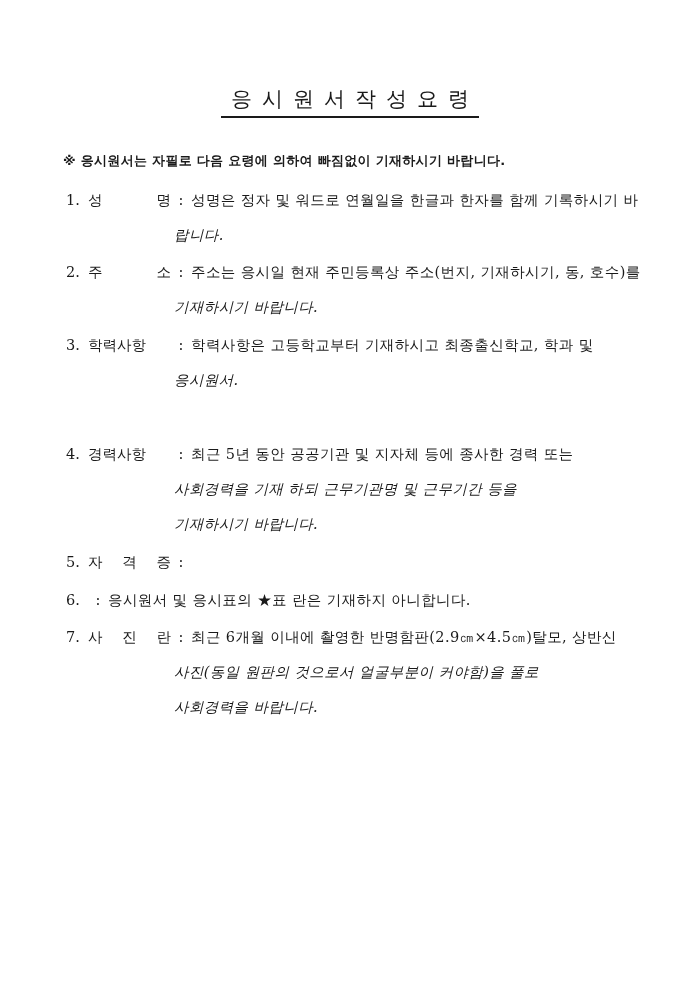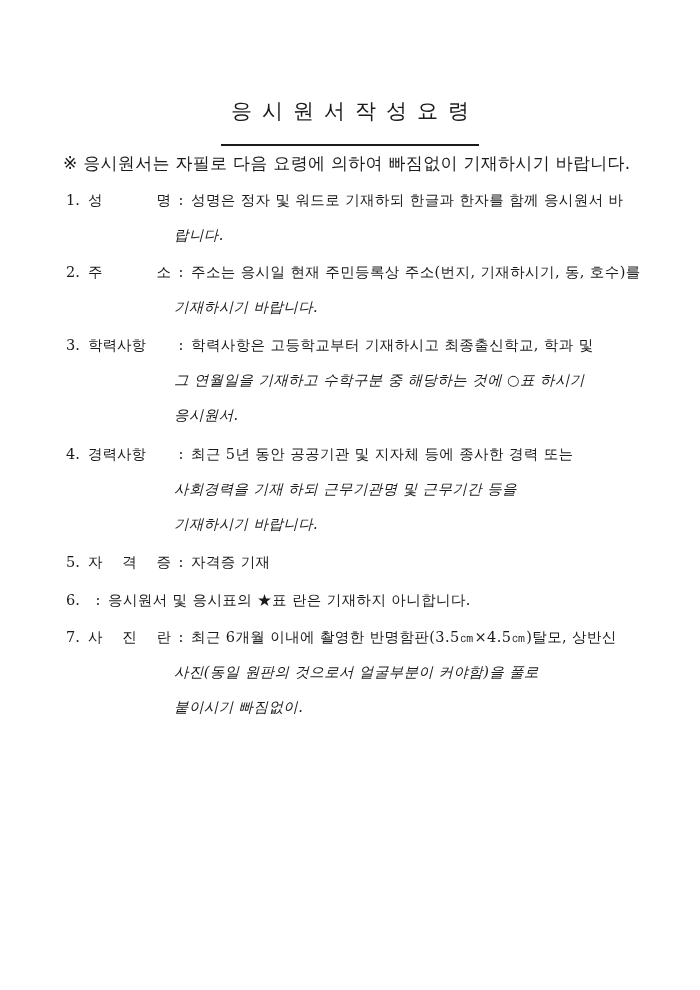--- a/index.html
+++ b/index.html
@@ -28,30 +28,29 @@
       text-align: center;
       font-family: "DejaVu Sans", "Liberation Sans", sans-serif;
       font-size: 21px;
       letter-spacing: 10px;
     }
     .title span {
       display: inline-block;
       padding-left: 10px;
       border-bottom: 2px solid #1a1a1a;
       line-height: 26px;
-      padding-bottom: 20px;
-      margin-top: 12px;
+      padding-bottom: 4px;
     }
     .notice {
       position: absolute;
       left: 63px;
       top: 152px;
       font-family: "DejaVu Sans", "Liberation Sans", sans-serif;
-      font-weight: normal;
-      font-size: 17px;
+      font-weight: bold;
+      font-size: 13px;
       letter-spacing: 0.3px;
       white-space: nowrap;
     }
     .item {
       position: absolute;
       left: 66px;
       font-size: 14.5px;
       white-space: nowrap;
     }
     .item .row {
@@ -99,21 +98,21 @@
   <div class="notice">※ 응시원서는 자필로 다음 요령에 의하여 빠짐없이 기재하시기 바랍니다.</div>
 
   <div class="item" style="top:183px;">
     <div class="row">
       <span class="num">1.</span>
       <span class="label">
         <span>성</span>
         <span>명</span>
       </span>
       <span class="colon">:</span>
-      <span class="text">성명은 정자 및 워드로 기재하되 한글과 한자를 함께 응시원서 바</span>
+      <span class="text">성명은 정자 및 워드로 연월일을 한글과 한자를 함께 기록하시기 바</span>
     </div>
     <div class="cont">랍니다.</div>
   </div>
 
   <div class="item" style="top:255px;">
     <div class="row">
       <span class="num">2.</span>
       <span class="label">
         <span>주</span>
         <span>소</span>
@@ -126,21 +125,20 @@
 
   <div class="item" style="top:328px;">
     <div class="row">
       <span class="num">3.</span>
       <span class="label label-wide">
         <span>학력사항</span>
       </span>
       <span class="colon">:</span>
       <span class="text">학력사항은 고등학교부터 기재하시고 최종출신학교, 학과 및</span>
     </div>
-    <div class="cont">그 연월일을 기재하고 수학구분 중 해당하는 것에 ○표 하시기</div>
     <div class="cont">응시원서.</div>
   </div>
 
   <div class="item" style="top:437px;">
     <div class="row">
       <span class="num">4.</span>
       <span class="label label-wide">
         <span>경력사항</span>
       </span>
       <span class="colon">:</span>
@@ -152,40 +150,39 @@
 
   <div class="item" style="top:545px;">
     <div class="row">
       <span class="num">5.</span>
       <span class="label">
         <span>자</span>
         <span>격</span>
         <span>증</span>
       </span>
       <span class="colon">:</span>
-      <span class="text">자격증 기재</span>
     </div>
   </div>
 
   <div class="item" style="top:583px;">
     <div class="row">
       <span class="num">6.</span>
       <span class="colon">:</span>
       <span class="text">응시원서 및 응시표의 ★표 란은 기재하지 아니합니다.</span>
     </div>
   </div>
 
   <div class="item" style="top:620px;">
     <div class="row">
       <span class="num">7.</span>
       <span class="label">
         <span>사</span>
         <span>진</span>
         <span>란</span>
       </span>
       <span class="colon">:</span>
-      <span class="text">최근 6개월 이내에 촬영한 반명함판(3.5㎝×4.5㎝)탈모, 상반신</span>
+      <span class="text">최근 6개월 이내에 촬영한 반명함판(2.9㎝×4.5㎝)탈모, 상반신</span>
     </div>
     <div class="cont">사진(동일 원판의 것으로서 얼굴부분이 커야함)을 풀로</div>
-    <div class="cont">붙이시기 빠짐없이.</div>
+    <div class="cont">사회경력을 바랍니다.</div>
   </div>
 
 </div>
 
 </body></html>

